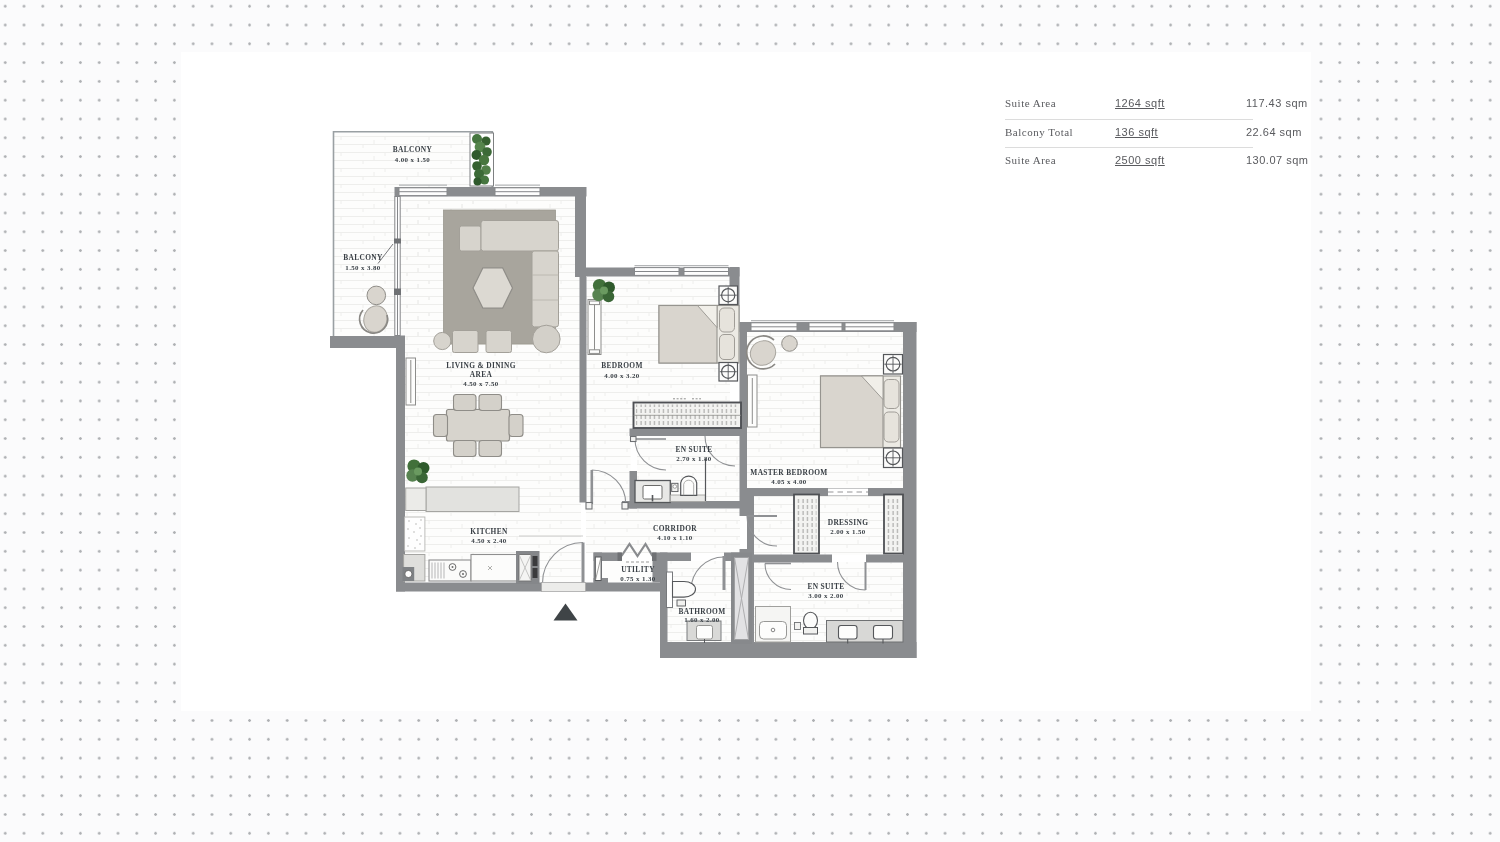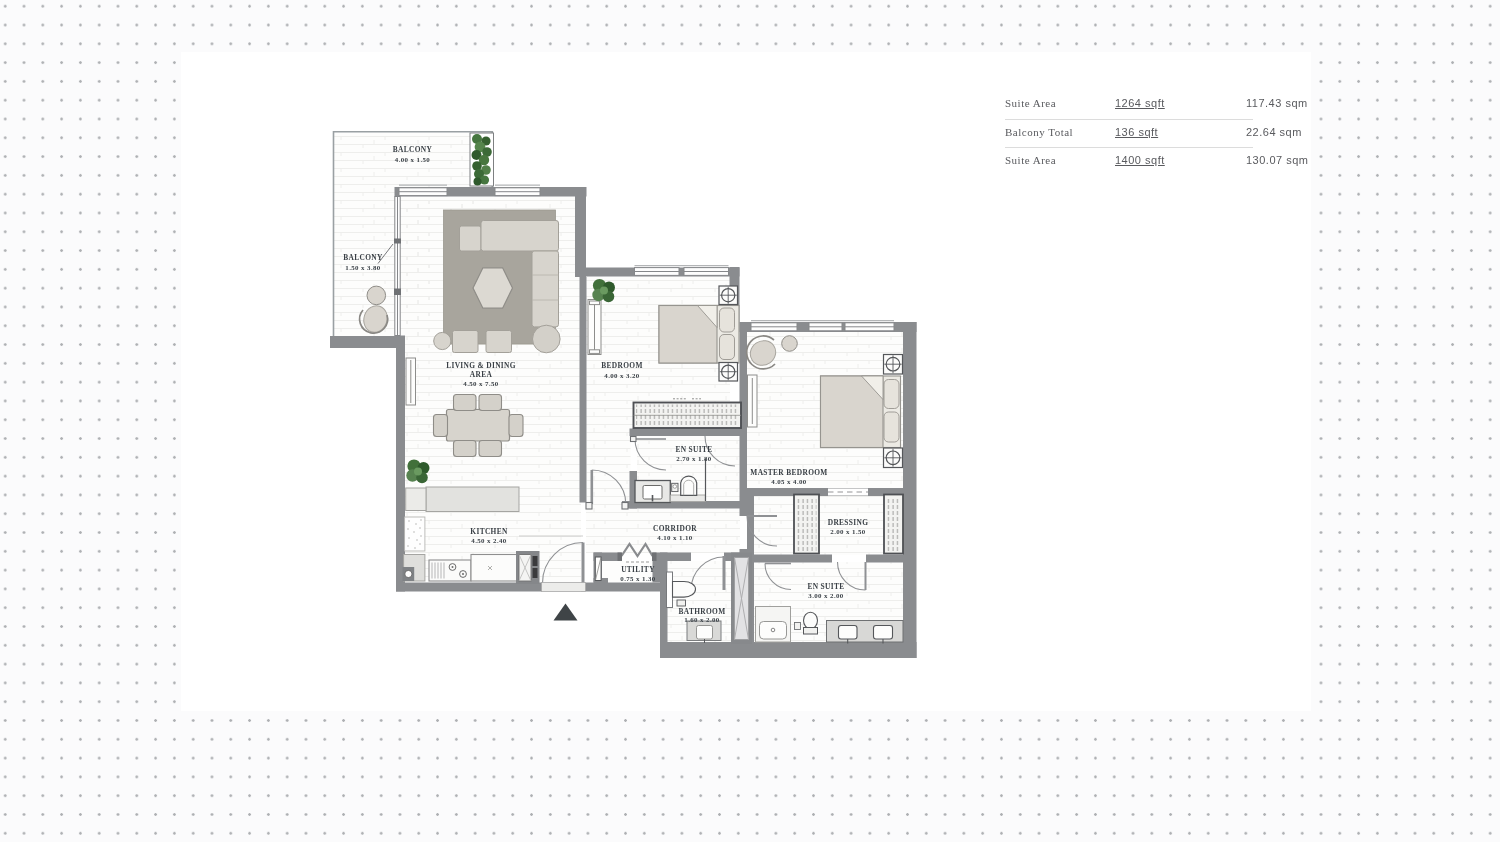--- a/index.html
+++ b/index.html
@@ -34,21 +34,21 @@
   </div>
 <div class="div" style="top:119px;"></div>
 <div class="tbl" style="top:126px;">
     <span class="lab">Balcony Total</span>
     <span class="c2">136 sqft</span>
     <span class="c3">22.64 sqm</span>
   </div>
 <div class="div" style="top:147px;"></div>
 <div class="tbl" style="top:154px;">
     <span class="lab">Suite Area</span>
-    <span class="c2">1400 sqft</span>
+    <span class="c2">2500 sqft</span>
     <span class="c3">130.07 sqm</span>
   </div>
 
 <svg width="1500" height="842" viewBox="0 0 1500 842">
 <defs>
   <pattern id="brick" width="44" height="16" patternUnits="userSpaceOnUse">
     <path d="M0,0.5 H44 M0,8.5 H44 M11,0 V4 M33,8 V12 M22,12 v4" stroke="#eeeeec" stroke-width="1" fill="none"></path>
   </pattern>
   <pattern id="hatch" width="4.5" height="12" patternUnits="userSpaceOnUse">
     <path d="M2,1 V5 M2,7 V11" stroke="#8f8f8d" stroke-width="0.9" fill="none"></path>

